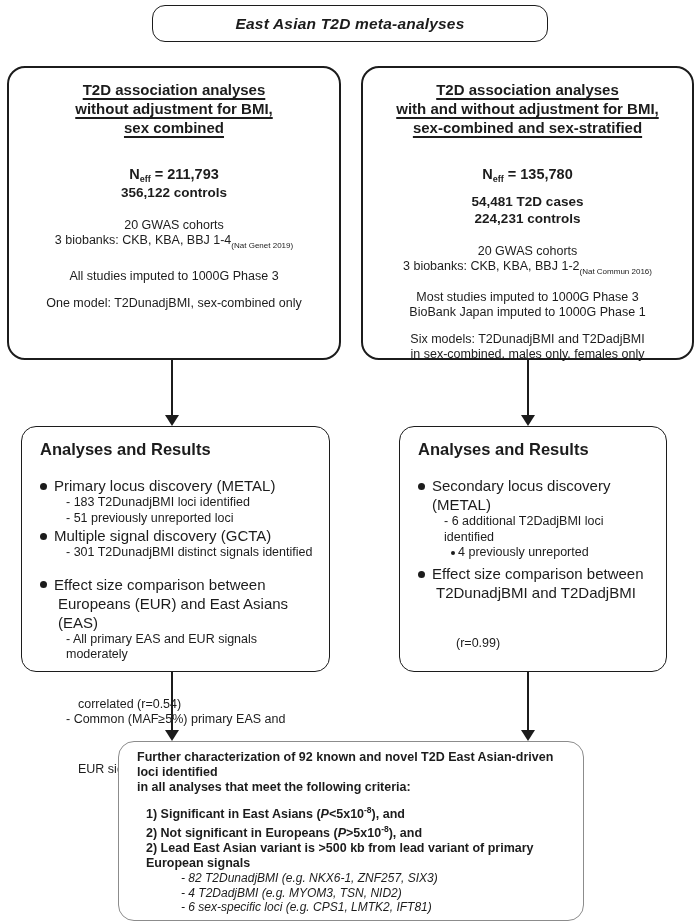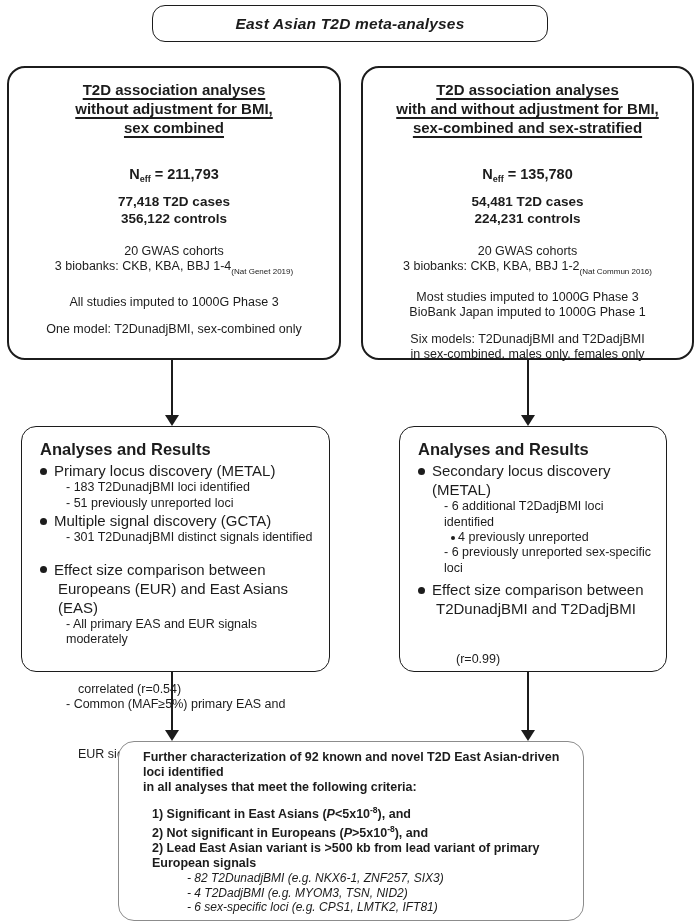--- a/index.html
+++ b/index.html
@@ -52,25 +52,25 @@
   .an-title { font-size:16.5px; font-weight:bold; line-height:20px; }
   .bhead { position:relative; padding-left:14px; font-size:15px; line-height:19px; }
   .bhead::before { content:""; position:absolute; left:0; top:6.5px; width:7px; height:7px;
                    border-radius:50%; background:#1c1c1c; }
   .bhead2 { padding-left:18px; font-size:15px; line-height:19px; }
   .bsub { padding-left:26px; font-size:12.5px; line-height:15.5px; }
   .bsub.ind { padding-left:38px;margin-top:34px; }
   .subsub { position:relative; padding-left:40px; font-size:12.5px; line-height:15px; }
   .subsub::before { content:""; position:absolute; left:33px; top:5.5px; width:4px; height:4px;
                     border-radius:50%; background:#1c1c1c; }
-  .mt2 { margin-top:2px; } .mt4 { margin-top:4px; } .mt14 { margin-top:14px; } .mt16 { margin-top:0; }
+  .mt2 { margin-top:17px; } .mt4 { margin-top:4px; } .mt14 { margin-top:14px; } .mt16 { margin-top:0; }
 
   
   .bottom-box { left:118px; top:741px; width:466px; height:180px; border-radius:16px;
-                border:1.6px solid #8c8c8c; padding:8px 10px 0 24px; }
+                border:1.6px solid #8c8c8c; padding:8px 10px 0 18px; }
   .intro { font-size:12.5px; font-weight:bold; line-height:15px; }
   .crit { padding-left:9px; font-size:12.5px; font-weight:bold; line-height:15px; }
   .crit .pit { font-style:italic; }
   .sup { font-size:8.5px; vertical-align:5px; }
   .crit-block { margin-top:8px; }
   .ex { padding-left:44px; font-size:12px; font-style:italic; line-height:14.5px; }
   .bbul { position:relative; padding-left:14px; font-size:12px; line-height:14px; }
   .bbul::before { content:""; position:absolute; left:2px; top:4px; width:6px; height:6px;
                   border-radius:50%; background:#1c1c1c; }
   .bul-block { margin-top:7px; }
@@ -84,21 +84,20 @@
     <div class="t">East Asian T2D meta-analyses</div>
   </div>
 
   <div class="rbox top-box left">
     <div class="hdr">
       <div class="hline"><span>T2D association analyses</span></div>
       <div class="hline"><span>without adjustment for BMI,</span></div>
       <div class="hline"><span>sex combined</span></div>
     </div>
     <div class="neff"><span>N</span><span class="sub">eff</span><span> = 211,793</span></div>
-    <div class="cc cases">77,418 T2D cases</div>
     <div class="cc">356,122 controls</div>
     <div class="body-line cohorts">20 GWAS cohorts</div>
     <div class="body-line"><span>3 biobanks: CKB, KBA, BBJ 1-4</span><span class="cite">(Nat Genet 2019)</span></div>
     <div class="body-line imputed">All studies imputed to 1000G Phase 3</div>
     <div class="body-line model">One model: T2DunadjBMI, sex-combined only</div>
   </div>
 
   <div class="rbox top-box right">
     <div class="hdr">
       <div class="hline"><span>T2D association analyses</span></div>
@@ -138,21 +137,20 @@
     <div class="bsub ind">correlated (r=0.54)</div>
     <div class="bsub">- Common (MAF≥5%) primary EAS and</div>
     <div class="bsub ind">EUR signals highly correlated (r=0.87)</div>
   </div>
 
   <div class="rbox an-box right">
     <div class="an-title">Analyses and Results</div>
     <div class="bhead mt2">Secondary locus discovery (METAL)</div>
     <div class="bsub">- 6 additional T2DadjBMI loci identified</div>
     <div class="subsub">4 previously unreported</div>
-    <div class="bsub">- 6 previously unreported sex-specific loci</div>
     <div class="bhead mt4">Effect size comparison between</div>
     <div class="bhead2">T2DunadjBMI and T2DadjBMI</div>
     <div class="bsub ind">(r=0.99)</div>
   </div>
 
   <div class="arrow a3">
       <div class="shaft"></div>
       <div class="head"></div>
     </div>
   <div class="arrow a4">

